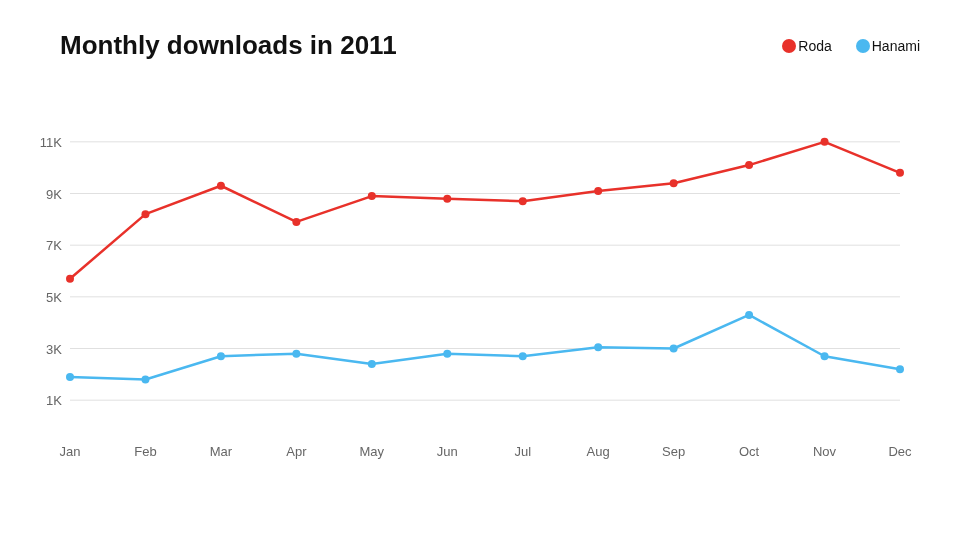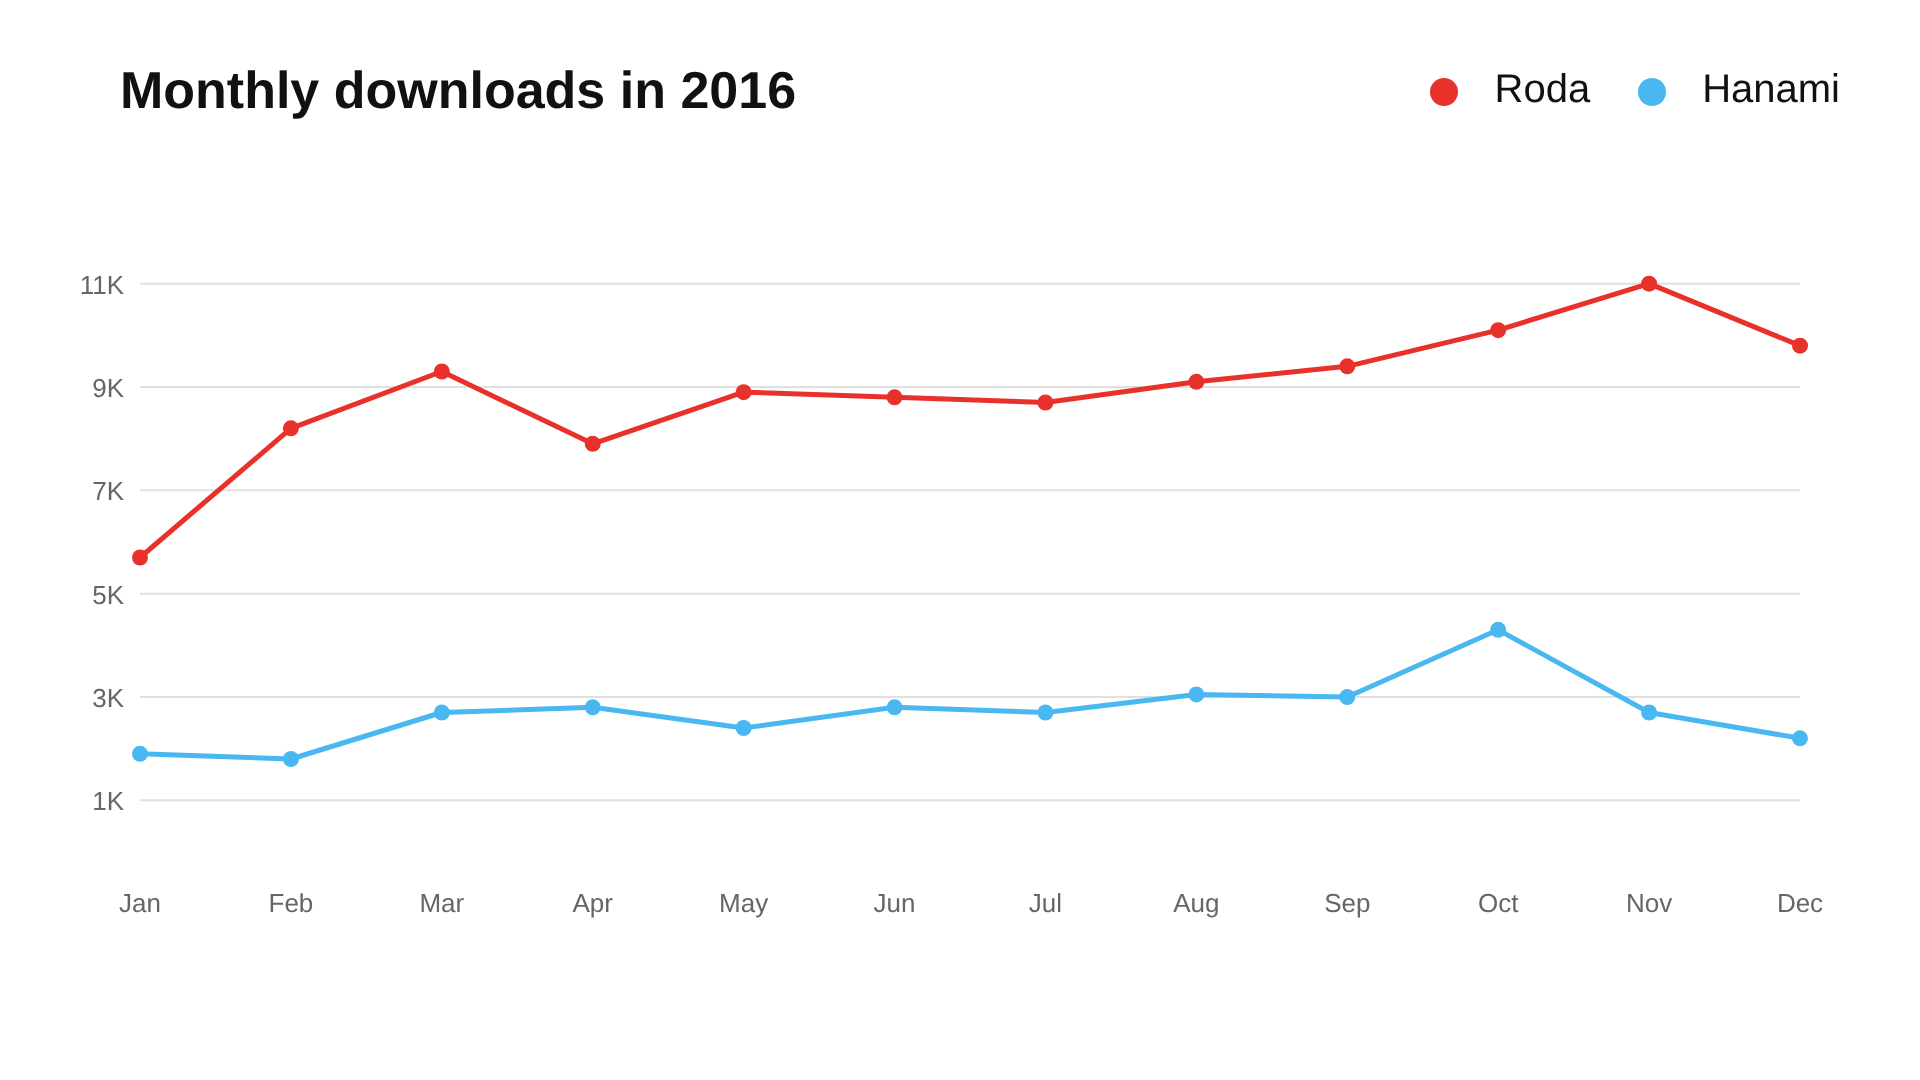--- a/index.html
+++ b/index.html
@@ -28,22 +28,22 @@
       color: #111;
     }
     .legend {
       display: flex;
       align-items: center;
       gap: 24px;
     }
     .legend-item {
       display: flex;
       align-items: center;
-      gap: 18px;
-      font-size: 20px;
+      gap: 2px;
+      font-size: 14px;
       font-weight: 500;
       color: #111;
     }
     .legend-dot {
       width: 14px;
       height: 14px;
       border-radius: 50%;
     }
     .chart-area {
       position: relative;
@@ -55,21 +55,21 @@
       width: 100%;
       height: 100%;
       overflow: visible;
     }
   </style>
 </head>
 <body>
 
 <div class="chart-container">
   <div class="chart-header">
-    <div class="chart-title">Monthly downloads in 2016</div>
+    <div class="chart-title">Monthly downloads in 2011</div>
     <div class="legend">
       <div class="legend-item">
         <div class="legend-dot" style="background:#e8312a;"></div>
         <span>Roda</span>
       </div>
       <div class="legend-item">
         <div class="legend-dot" style="background:#4ab8f0;"></div>
         <span>Hanami</span>
       </div>
     </div>

